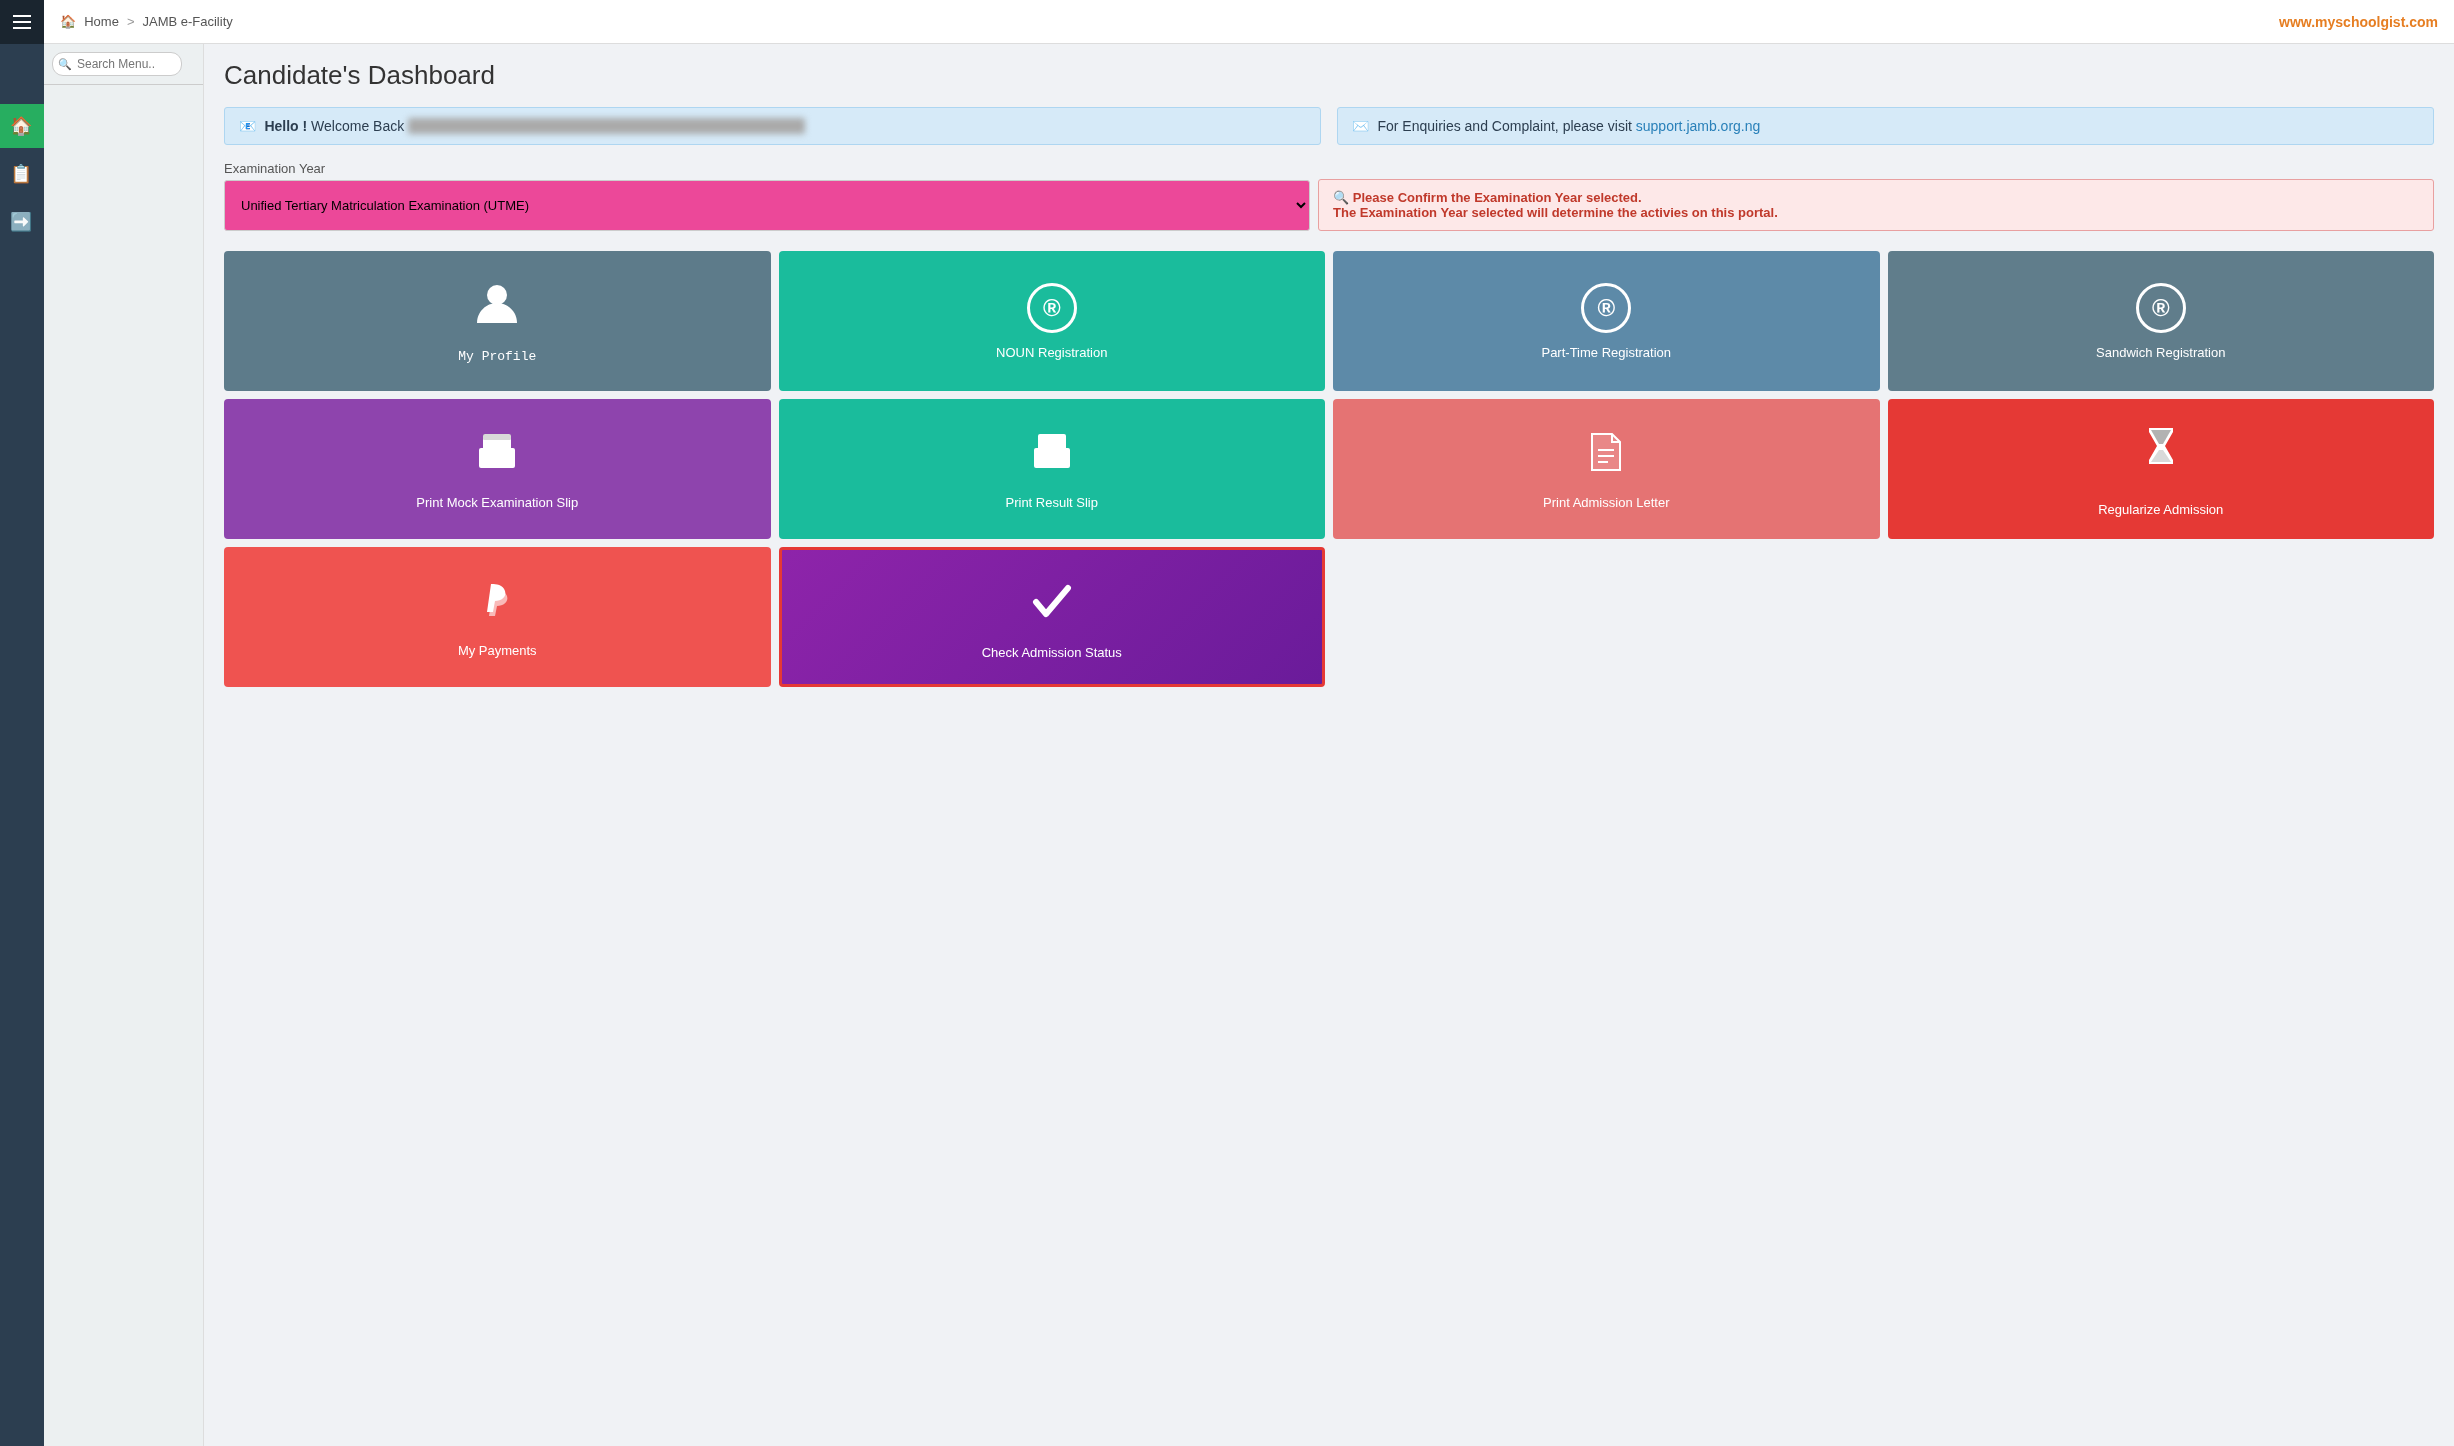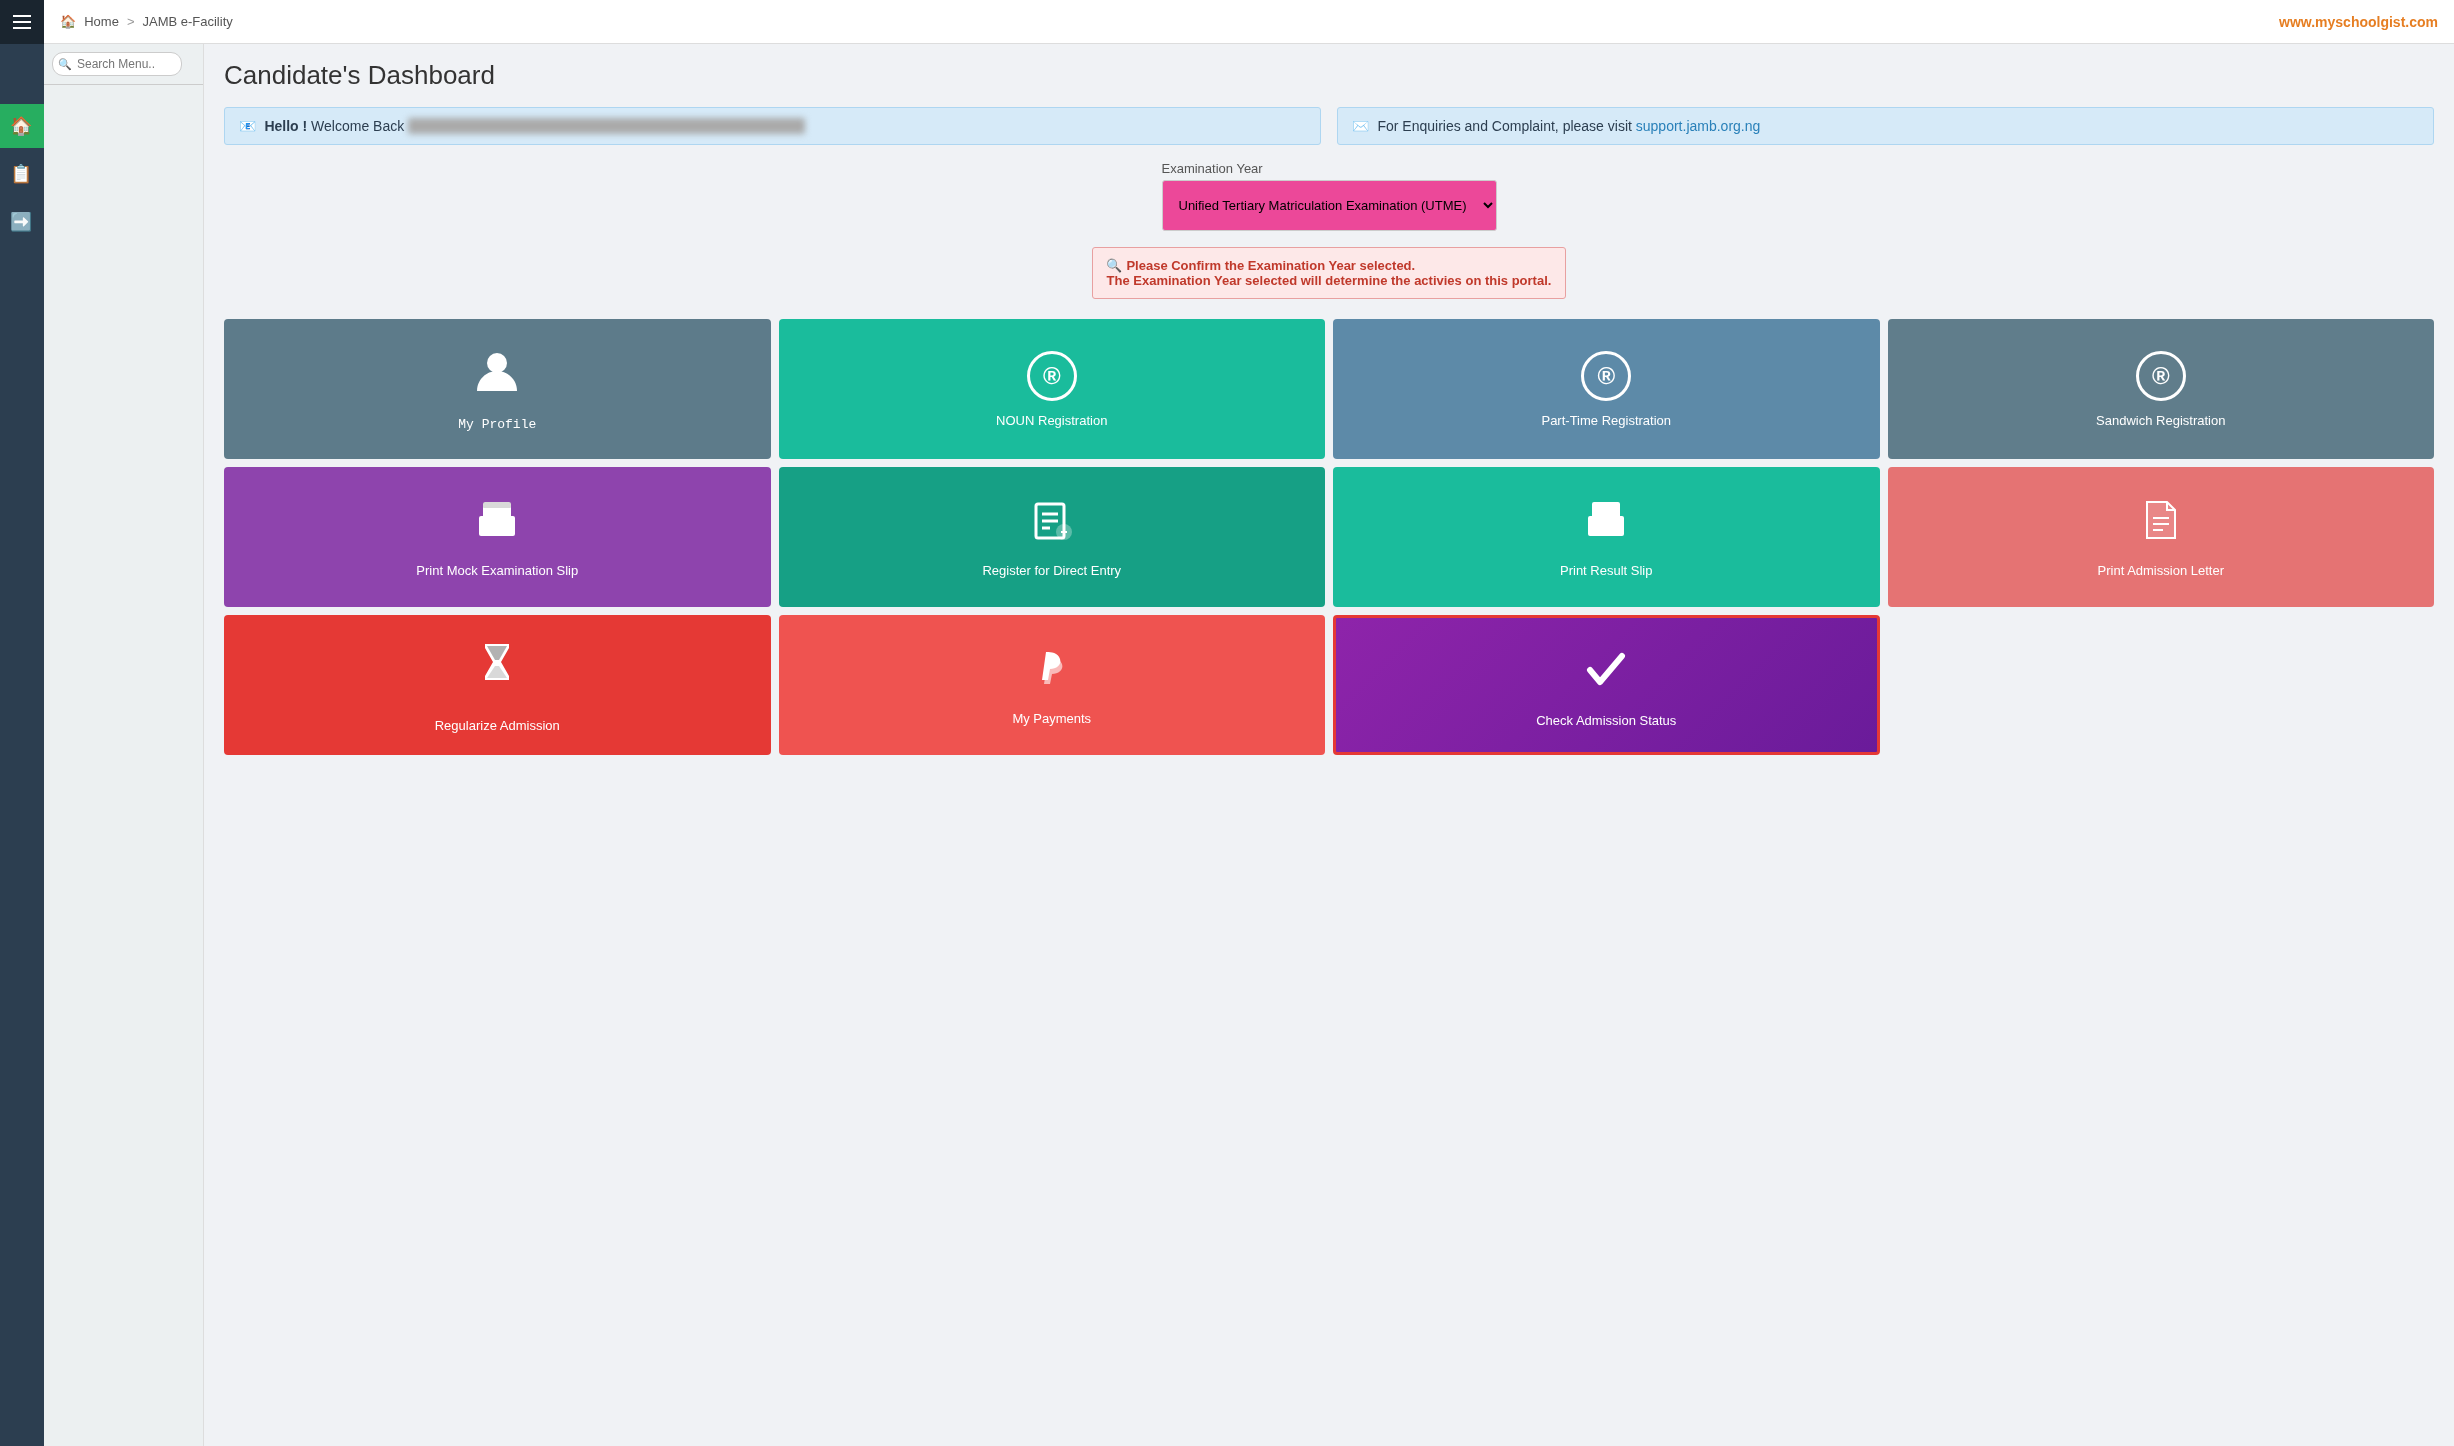--- a/index.html
+++ b/index.html
@@ -165,24 +165,23 @@
       border-radius: 3px;
       display: flex;
       align-items: center;
       gap: 8px;
     }
     .banner-enquiry a { color: #2980b9; text-decoration: none; }
 
     
     .exam-section {
       display: flex;
-      gap: 16px;
+      gap: 8px;
       margin-bottom: 20px;
-      align-items: center;
-      flex-direction: column;
+      align-items: flex-end;
     }
     .exam-year-block {
       flex: 1;
     }
     .exam-year-label {
       font-size: 13px;
       color: #555;
       margin-bottom: 4px;
     }
     .exam-year-select {
@@ -390,34 +389,20 @@
               <rect x="6" y="20" width="36" height="20" rx="2"></rect>
               <rect x="14" y="28" width="20" height="4" rx="1"></rect>
               <rect x="14" y="34" width="14" height="4" rx="1"></rect>
               <rect x="10" y="6" width="28" height="6" rx="1" fill="rgba(0,0,0,0.15)"></rect>
               <circle cx="36" cy="26" r="2" fill="rgba(255,255,255,0.5)"></circle>
             </svg>
           </div>
           <div class="card-label">Print Mock Examination Slip</div>
         </div>
 
-        <div class="dash-card card-teal2">
-          <div class="card-icon">
-            <svg width="48" height="48" viewBox="0 0 48 48" fill="white">
-              <rect x="8" y="8" width="28" height="34" rx="2" stroke="white" stroke-width="3" fill="none"></rect>
-              <line x1="14" y1="18" x2="30" y2="18" stroke="white" stroke-width="3"></line>
-              <line x1="14" y1="25" x2="30" y2="25" stroke="white" stroke-width="3"></line>
-              <line x1="14" y1="32" x2="22" y2="32" stroke="white" stroke-width="3"></line>
-              <circle cx="36" cy="36" r="8" fill="rgba(255,255,255,0.3)"></circle>
-              <line x1="33" y1="36" x2="39" y2="36" stroke="white" stroke-width="2"></line>
-              <line x1="36" y1="33" x2="36" y2="39" stroke="white" stroke-width="2"></line>
-            </svg>
-          </div>
-          <div class="card-label">Register for Direct Entry</div>
-        </div>
 
         <div class="dash-card card-teal3">
           <div class="card-icon">
             <svg width="48" height="48" viewBox="0 0 48 48" fill="white">
               <rect x="10" y="6" width="28" height="18" rx="2"></rect>
               <rect x="6" y="20" width="36" height="20" rx="2"></rect>
               <rect x="14" y="28" width="20" height="4" rx="1"></rect>
               <rect x="14" y="34" width="14" height="4" rx="1"></rect>
               <circle cx="36" cy="26" r="2" fill="rgba(255,255,255,0.5)"></circle>
             </svg>

